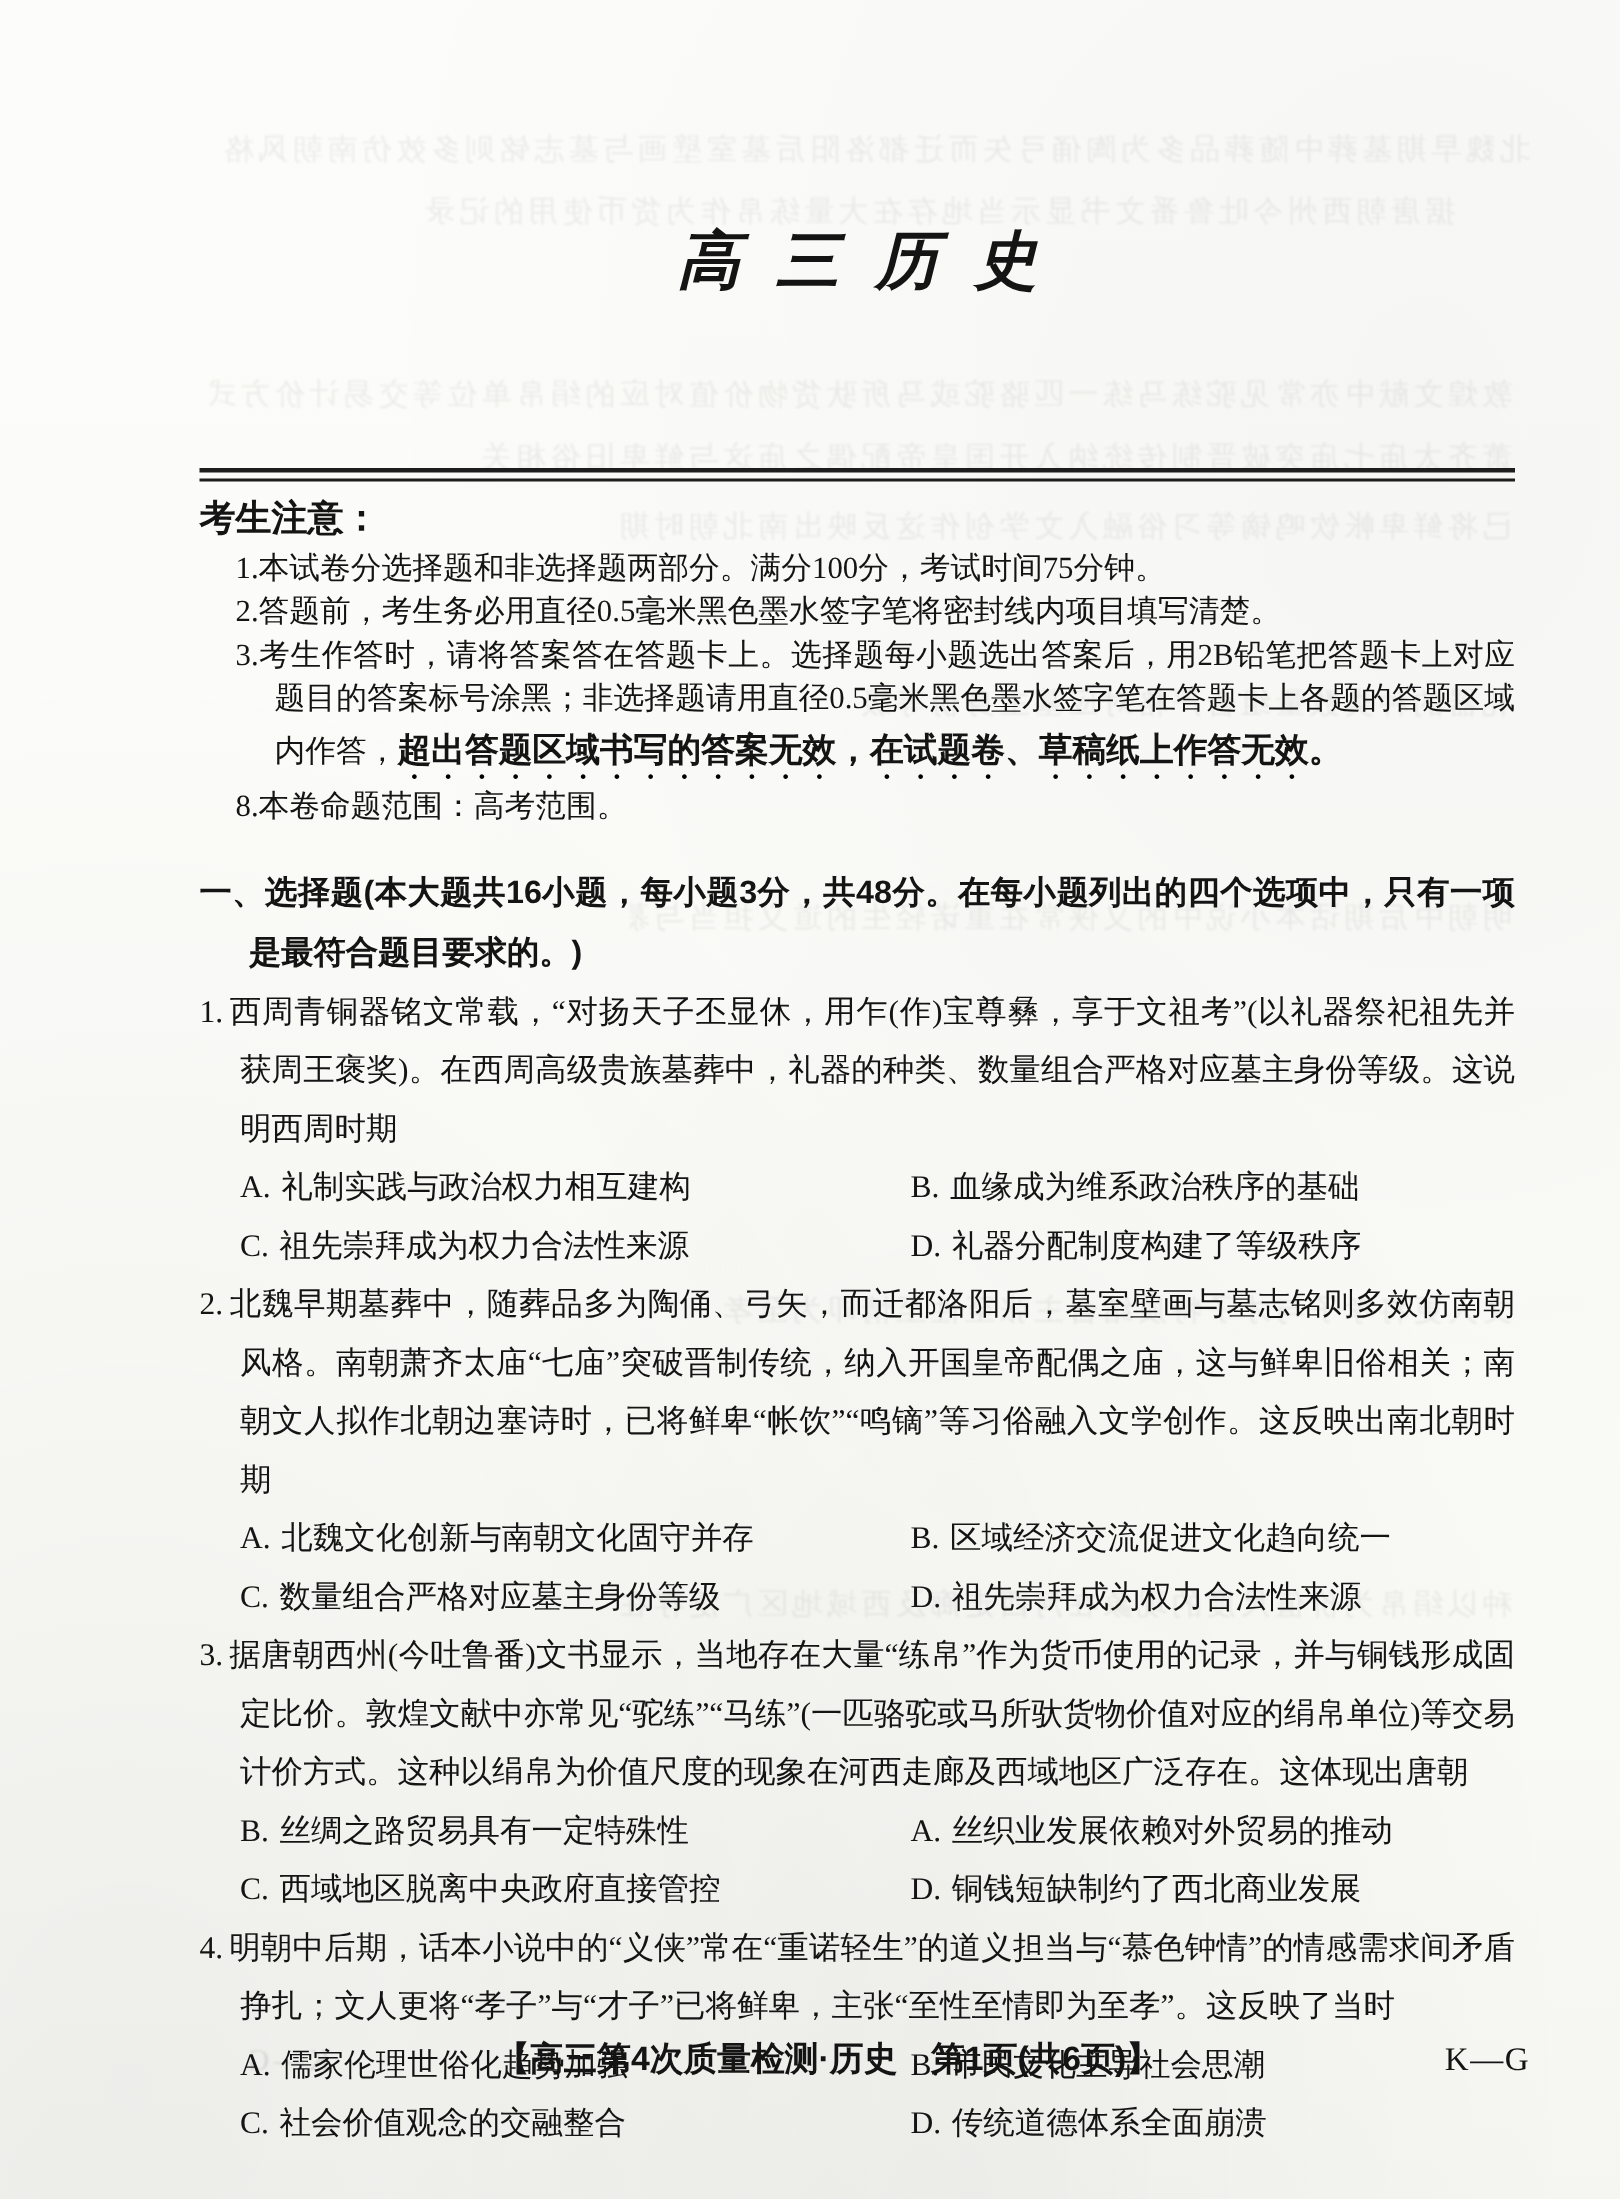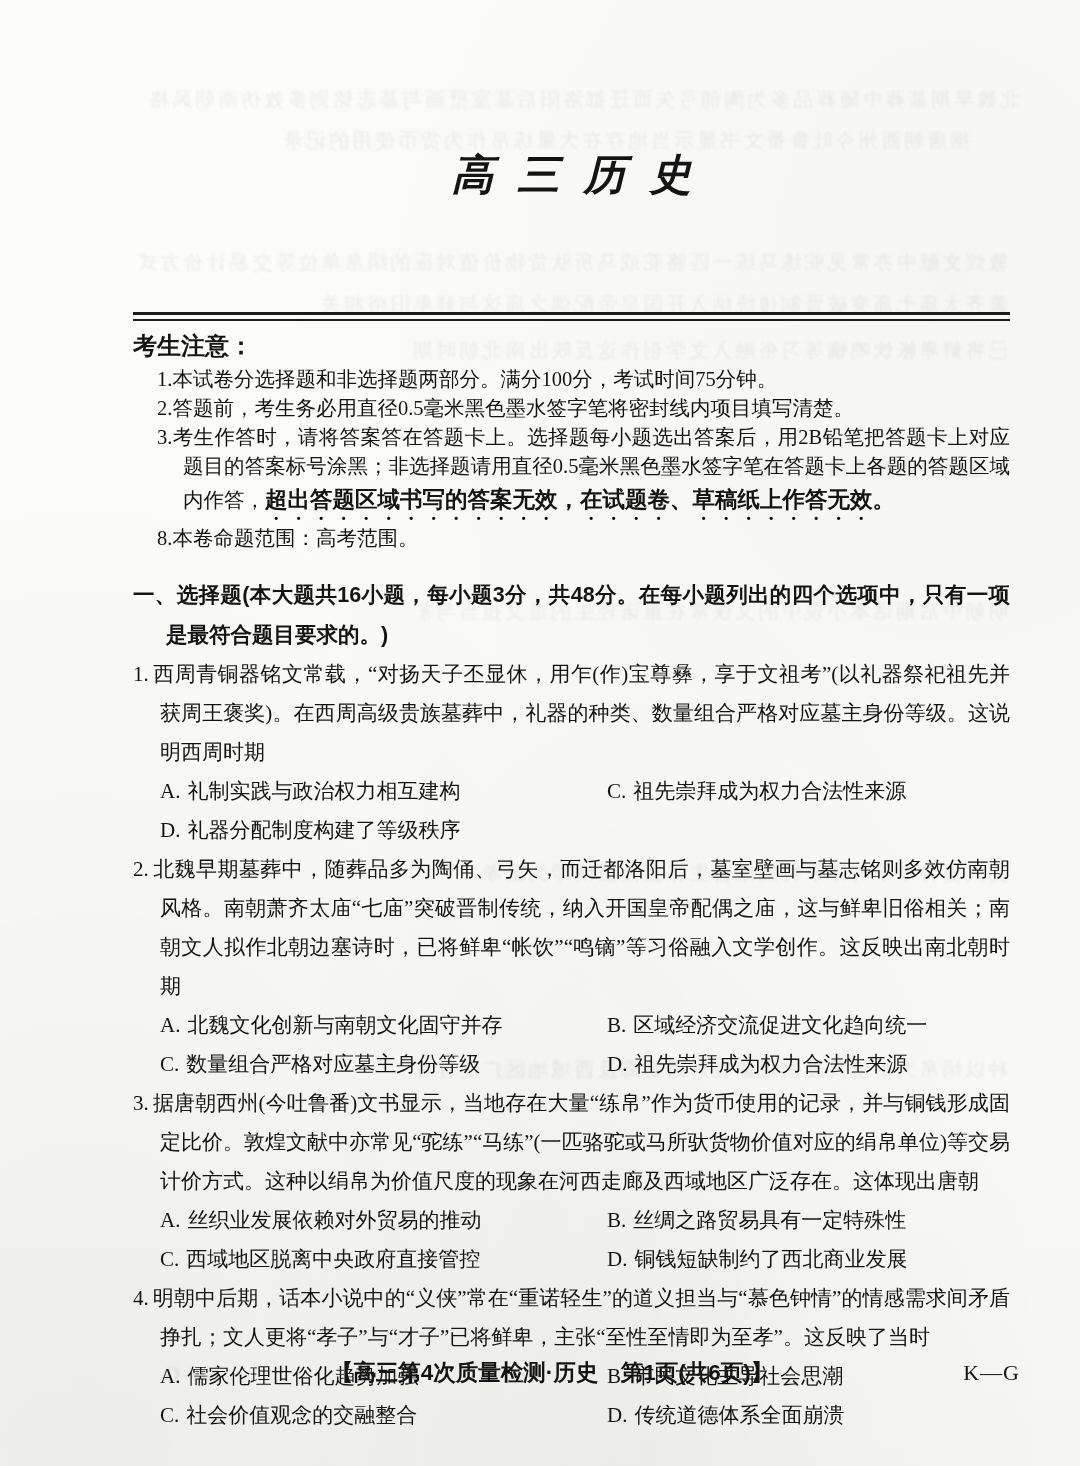--- a/index.html
+++ b/index.html
@@ -175,40 +175,41 @@
     <p class="notice-item"><span>3.考生作答时，请将答案答在答题卡上。选择题每小题选出答案后，用2B铅笔把答题卡上对应题目的答案标号涂黑；非选择题请用直径0.5毫米黑色墨水签字笔在答题卡上各题的答题区域内作答，</span><span class="em-dots">超出答题区域书写的答案无效，在试题卷、草稿纸上作答无效。</span></p>
     <p class="notice-item">8.本卷命题范围：高考范围。</p>
   </section>
 
   <p class="section-head">一、选择题(本大题共16小题，每小题3分，共48分。在每小题列出的四个选项中，只有一项是最符合题目要求的。)</p>
 
   <div class="question">
     <p class="q-stem"><span class="q-num">1.</span><span>西周青铜器铭文常载，“对扬天子丕显休，用乍(作)宝尊彝，享于文祖考”(以礼器祭祀祖先并获周王褒奖)。在西周高级贵族墓葬中，礼器的种类、数量组合严格对应墓主身份等级。这说明西周时期</span></p>
     <div class="options">
       <div class="opt"><span class="opt-label">A.</span><span>礼制实践与政治权力相互建构</span></div>
+      <div class="opt"><span class="opt-label">B.</span><span>血缘成为维系政治秩序的基础</span></div>
       <div class="opt"><span class="opt-label">C.</span><span>祖先崇拜成为权力合法性来源</span></div>
       <div class="opt"><span class="opt-label">D.</span><span>礼器分配制度构建了等级秩序</span></div>
     </div>
   </div>
 
   <div class="question">
     <p class="q-stem"><span class="q-num">2.</span><span>北魏早期墓葬中，随葬品多为陶俑、弓矢，而迁都洛阳后，墓室壁画与墓志铭则多效仿南朝风格。南朝萧齐太庙“七庙”突破晋制传统，纳入开国皇帝配偶之庙，这与鲜卑旧俗相关；南朝文人拟作北朝边塞诗时，已将鲜卑“帐饮”“鸣镝”等习俗融入文学创作。这反映出南北朝时期</span></p>
     <div class="options">
       <div class="opt"><span class="opt-label">A.</span><span>北魏文化创新与南朝文化固守并存</span></div>
       <div class="opt"><span class="opt-label">B.</span><span>区域经济交流促进文化趋向统一</span></div>
       <div class="opt"><span class="opt-label">C.</span><span>数量组合严格对应墓主身份等级</span></div>
       <div class="opt"><span class="opt-label">D.</span><span>祖先崇拜成为权力合法性来源</span></div>
     </div>
   </div>
 
   <div class="question">
     <p class="q-stem"><span class="q-num">3.</span><span>据唐朝西州(今吐鲁番)文书显示，当地存在大量“练帛”作为货币使用的记录，并与铜钱形成固定比价。敦煌文献中亦常见“驼练”“马练”(一匹骆驼或马所驮货物价值对应的绢帛单位)等交易计价方式。这种以绢帛为价值尺度的现象在河西走廊及西域地区广泛存在。这体现出唐朝</span></p>
     <div class="options">
+      <div class="opt"><span class="opt-label">B.</span><span>丝绸之路贸易具有一定特殊性</span></div>
       <div class="opt"><span class="opt-label">A.</span><span>丝织业发展依赖对外贸易的推动</span></div>
-      <div class="opt"><span class="opt-label">B.</span><span>丝绸之路贸易具有一定特殊性</span></div>
       <div class="opt"><span class="opt-label">C.</span><span>西域地区脱离中央政府直接管控</span></div>
       <div class="opt"><span class="opt-label">D.</span><span>铜钱短缺制约了西北商业发展</span></div>
     </div>
   </div>
 
   <div class="question">
     <p class="q-stem"><span class="q-num">4.</span><span>明朝中后期，话本小说中的“义侠”常在“重诺轻生”的道义担当与“慕色钟情”的情感需求间矛盾挣扎；文人更将“孝子”与“才子”已将鲜卑，主张“至性至情即为至孝”。这反映了当时</span></p>
     <div class="options">
       <div class="opt"><span class="opt-label">A.</span><span>儒家伦理世俗化趋势加强</span></div>
       <div class="opt"><span class="opt-label">B.</span><span>市民文化主导社会思潮</span></div>

